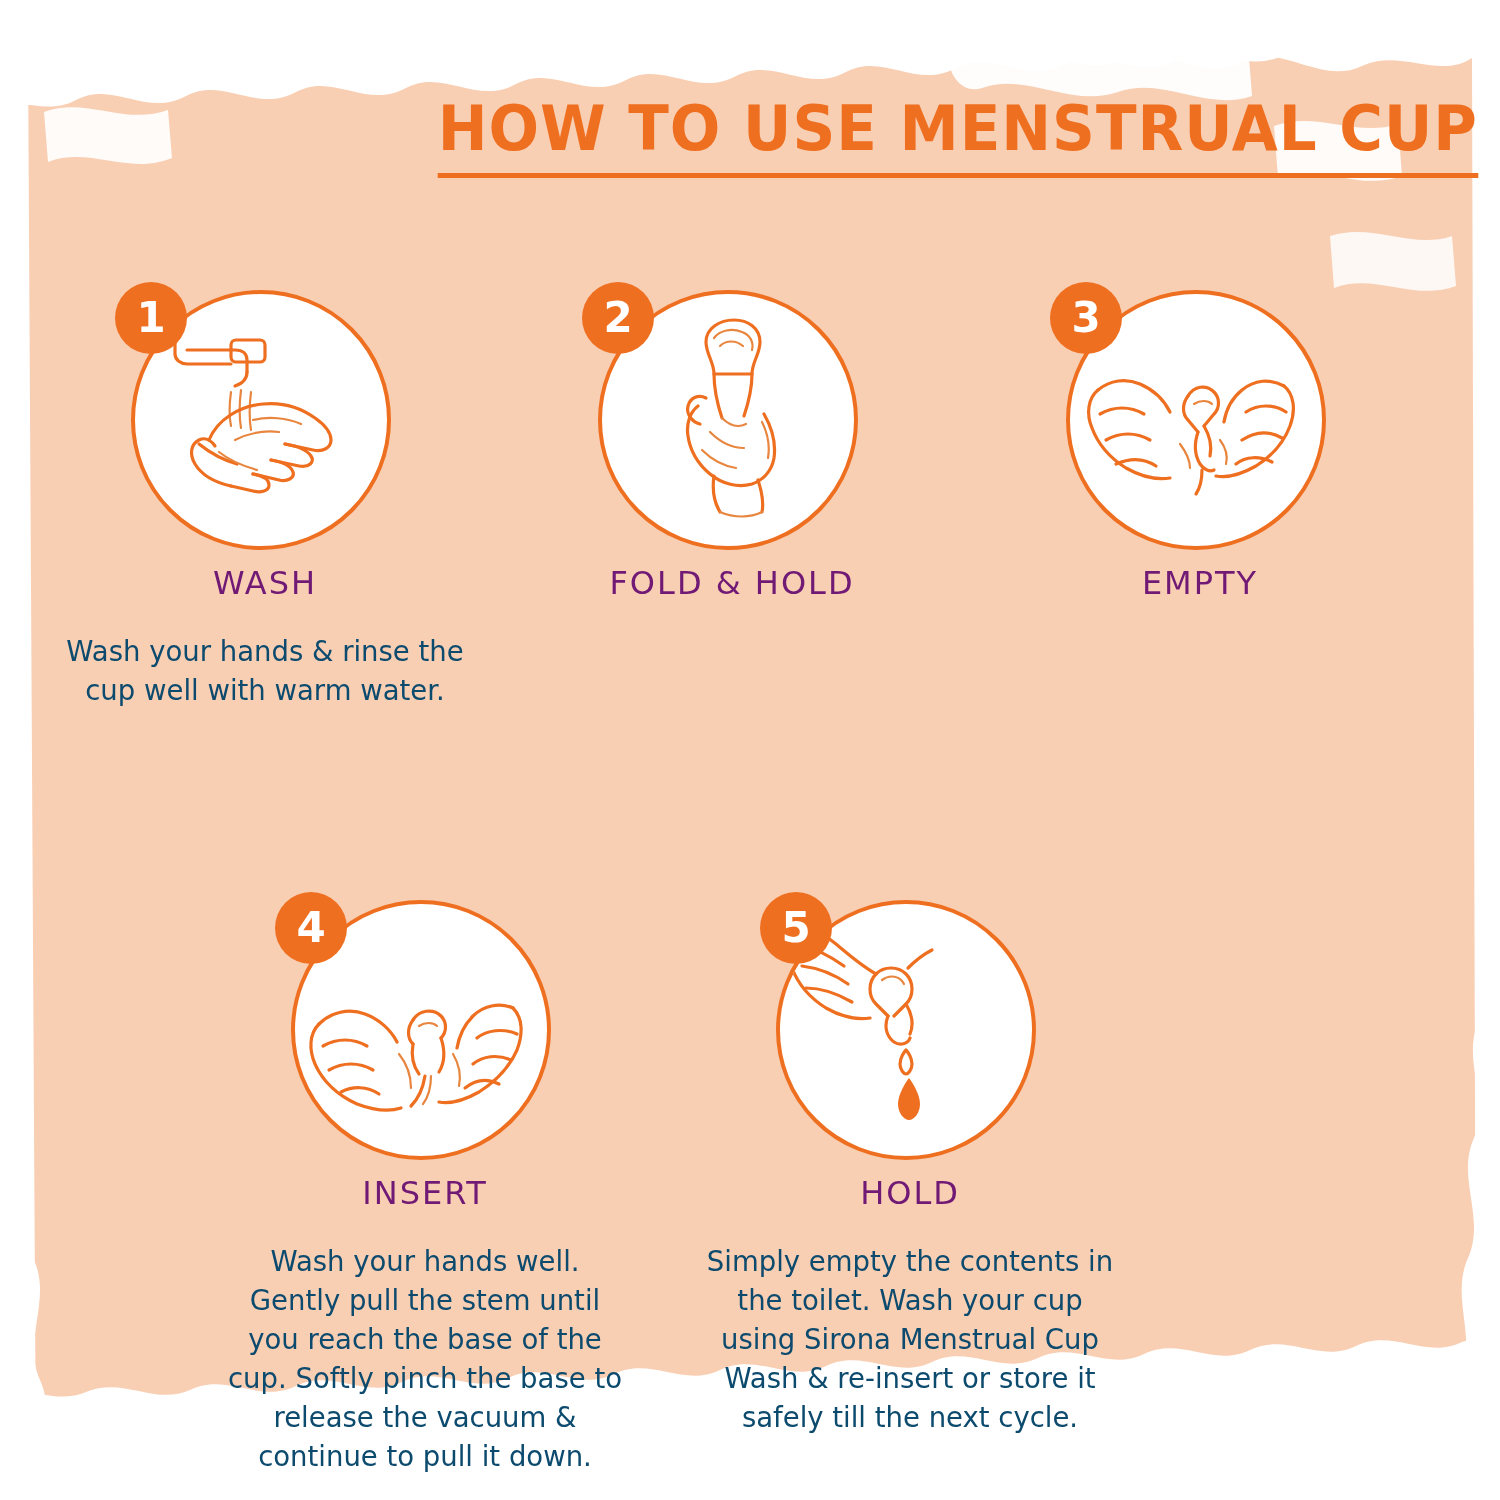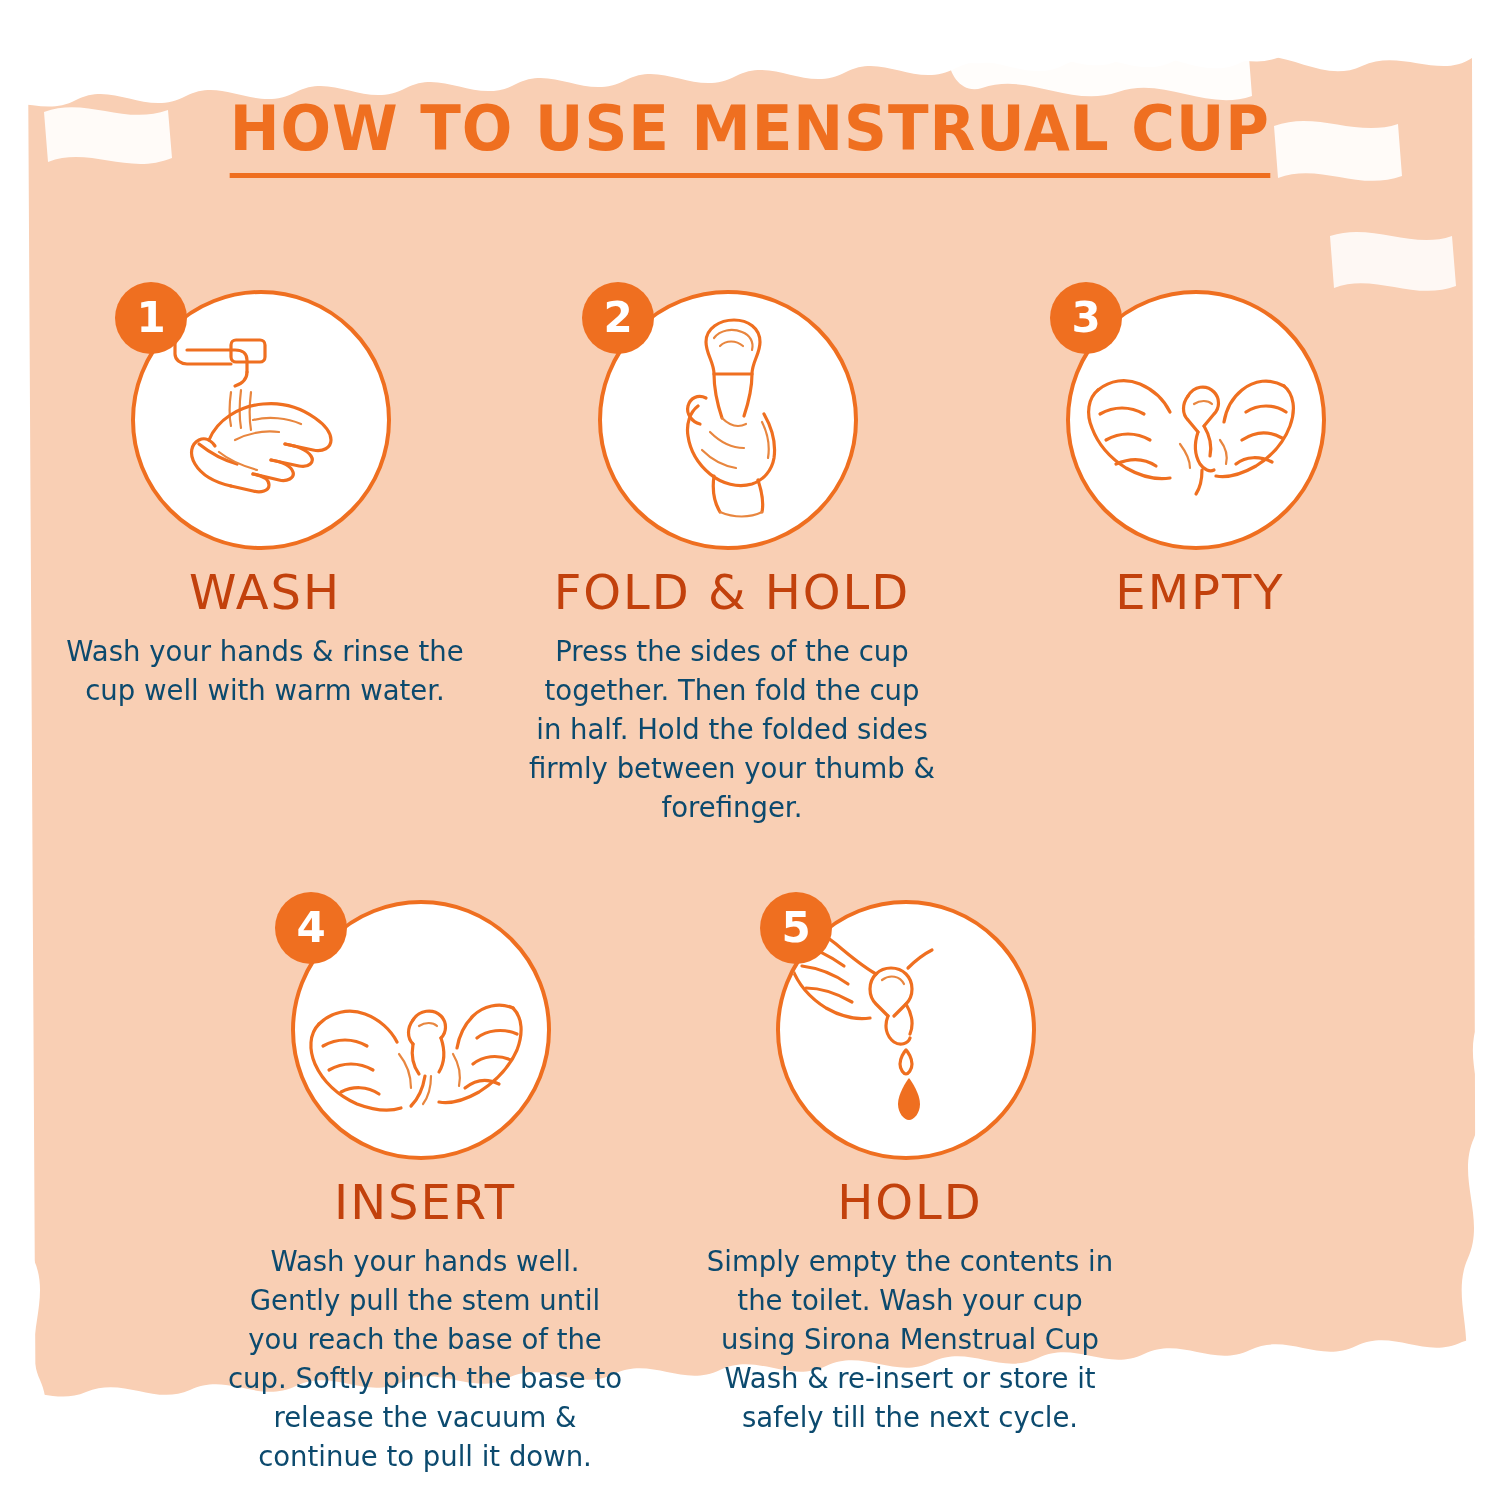--- a/index.html
+++ b/index.html
@@ -26,21 +26,21 @@
     left: 0; top: 0;
     width: 1500px; height: 1500px;
   }
   .bg-paint svg { display: block; }
 
   .title-wrap {
     position: absolute;
     left: 0;
     top: 96px;
     width: 1500px;
-    text-align: center;
+    text-align: right;
   }
   .title {
     display: inline-block;
     font-family: "DejaVu Sans", sans-serif;
     font-weight: bold;
     font-size: 62px;
     letter-spacing: 1px;
     color: #ef6f20;
     line-height: 1.05;
     padding-bottom: 12px;
@@ -100,23 +100,23 @@
     line-height: 72px;
     text-align: center;
     z-index: 3;
   }
 
   .step-label {
     margin-top: 6px;
     height: 54px;
     font-family: "DejaVu Sans", sans-serif;
     font-weight: normal;
-    font-size: 48px;
+    font-size: 32px;
     letter-spacing: 2px;
-    color: #c2410c;
+    color: #701a75;
   }
 
   .step-body {
     margin-top: 14px;
     font-family: "DejaVu Sans", sans-serif;
     font-size: 27.5px;
     line-height: 1.42;
     color: #0c4a6e;
     padding: 0 6px;
   }
@@ -247,21 +247,20 @@
             <path class="ink-thin" d="M160,128 C166,140 168,152 166,164"></path>
 
             <path class="ink" d="M112,182 C110,196 112,208 118,218"></path>
             <path class="ink" d="M156,186 C160,198 162,208 160,218"></path>
             <path class="ink-thin" d="M118,218 C132,224 148,224 160,218"></path>
           </svg>
         </div>
         <div class="badge">2</div>
       </div>
       <div class="step-label">FOLD &amp; HOLD</div>
-      <div class="step-body">Press the sides of the cup together.  Then fold the cup in half. Hold the  folded sides firmly  between your thumb &amp; forefinger.</div>
     </div>
 
     <div class="step s3">
       <div class="circle-holder">
         <div class="circle">
           <svg width="252" height="252" viewBox="0 0 252 252" xmlns="http://www.w3.org/2000/svg">
 
             <path class="ink" d="M28,96 C40,86 56,84 70,90 C84,96 94,106 100,118"></path>
             <path class="ink" d="M30,120 C44,112 60,112 74,120"></path>
             <path class="ink" d="M36,146 C50,138 66,138 80,146"></path>

